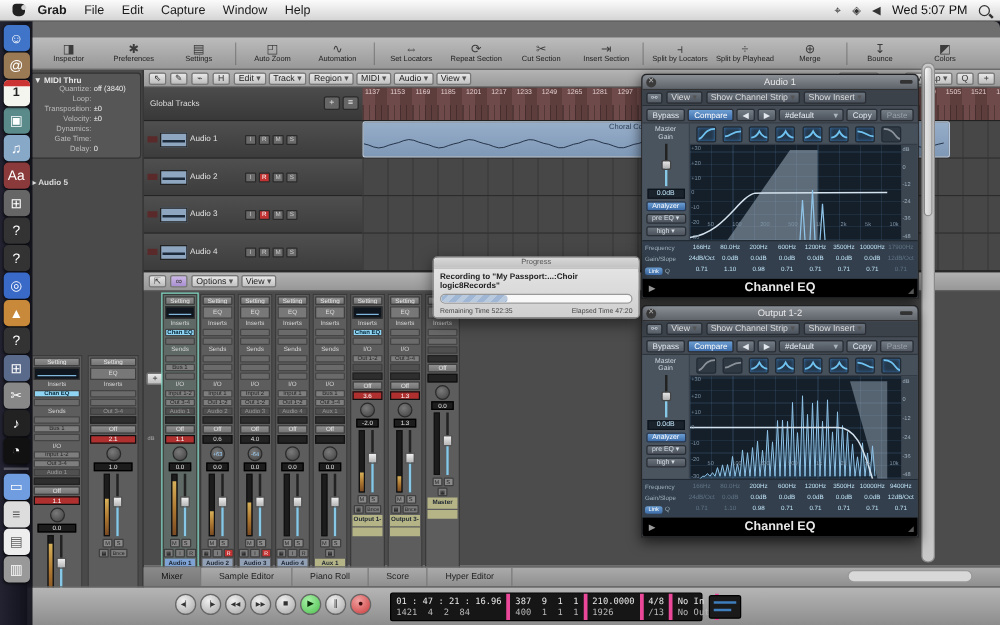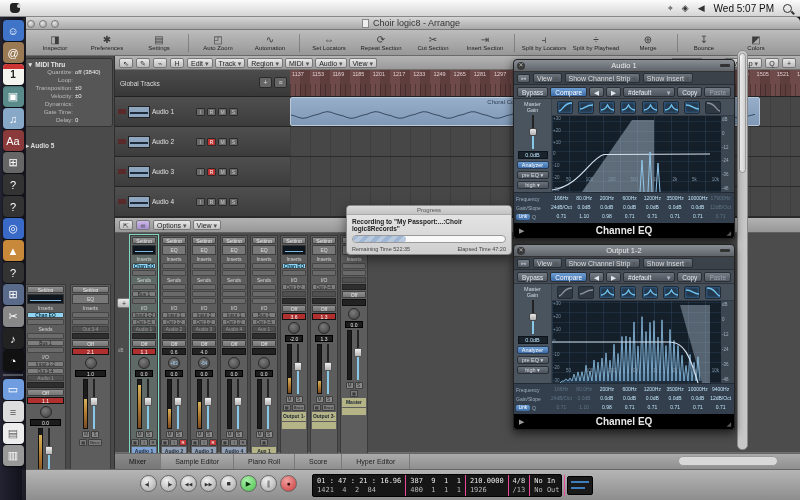--- a/index.html
+++ b/index.html
@@ -137,21 +137,21 @@
   .tab.active { background:linear-gradient(#8a8a8a,#777); color:#111; }
   #hscroll { position:absolute; right:22px; top:439px; width:100px; height:10px; background:#d8d8d8; border-radius:5px; border:1px solid #999; }
   
   #transport { position:absolute; left:0; top:452px; width:778px; height:31px; background:linear-gradient(#b5b5b5,#8d8d8d); border-top:1px solid #666; }
   #tbtns { position:absolute; left:118px; top:5px; display:flex; gap:3px; }
   .tpb { width:17px; height:17px; border-radius:50%; background:radial-gradient(circle at 38% 30%, #efefef,#a5a5a5); border:1px solid #666;
     font-size:7px; line-height:16px; text-align:center; color:#333; }
   .tpb.play { background:radial-gradient(circle at 38% 30%, #a8f0a8,#4cc04c); color:#0a300a; }
   .tpb.rec { background:radial-gradient(circle at 38% 30%, #f0a0a0,#cc3a3a); color:#3a0a0a; }
   #lcd { position:absolute; left:290px; top:4px; width:250px; height:23px; background:#161616; border:1px solid #000; border-radius:2px; display:flex; }
-  .lcdcol { border-right:1px solid #ec4899; padding:2px 4px; display:flex; flex-direction:column; justify-content:space-between; }
+  .lcdcol { border-right:3px solid #ec4899; padding:2px 4px; display:flex; flex-direction:column; justify-content:space-between; }
   .lcdcol .t { font-size:7px; color:#e8e8e8; font-family:"DejaVu Sans Mono", monospace; white-space:pre; }
   .lcdcol .b { font-size:7px; color:#b8b8b8; font-family:"DejaVu Sans Mono", monospace; white-space:pre; }
   #cpubox { position:absolute; left:545px; top:6px; width:26px; height:19px; background:#1a1a1a; border:1px solid #000; border-radius:2px; }
   #cpubox i { display:block; height:2px; background:#3f7ebd; margin:4px 3px 0; }
   
   .eqwin { position:absolute; width:222px; background:#555f6a; border:1px solid #222; border-radius:4px 4px 0 0; box-shadow:0 3px 10px rgba(0,0,0,.65); z-index:40; }
   .eqtitle { height:12px; background:linear-gradient(#8a8f96,#5f646b); border-radius:4px 4px 0 0; border-bottom:1px solid #333;
     display:flex; align-items:center; font-size:7.5px; color:#e8e8e8; position:relative; justify-content:center; }
   .eqtitle .cls { position:absolute; left:3px; width:8px; height:8px; border-radius:50%; background:#3a3a3a; color:#bbb; font-size:6px; line-height:7px; text-align:center; }
   .eqtitle .mini { position:absolute; right:4px; width:10px; height:3px; background:#333; border-radius:1px; }
@@ -207,20 +207,28 @@
   #progress .pmsg { font-size:6.5px; font-weight:bold; color:#222; padding:3px 5px 2px; }
   #pbar { margin:1px 5px; height:8px; background:#f8f8f8; border:1px solid #999; border-radius:4px; overflow:hidden; }
   #pbar i { display:block; height:100%; background:repeating-linear-gradient(135deg,#9fb6d4 0 4px,#b9c9de 4px 8px); border-radius:4px; }
   #plabels { display:flex; justify-content:space-between; font-size:5.5px; color:#444; padding:2px 5px; }
 </style>
 </head>
 <body>
 
 <div id="menubar">
   <span class="apple-shape"></span>
+  <div id="menus">
+      <span>Grab</span>
+      <span>File</span>
+      <span>Edit</span>
+      <span>Capture</span>
+      <span>Window</span>
+      <span>Help</span>
+    </div>
   <div id="mb-right">
     <span class="glyph">⌖</span>
     <span class="glyph">◈</span>
     <span class="glyph">◀</span>
     <span id="clock">Wed 5:07 PM</span>
     <span class="loupe"></span>
   </div>
 </div>
 
 <div id="dock">
@@ -241,29 +249,20 @@
     <div class="dock-icon" style="background: rgb(34, 34, 34);">♪</div>
     <div class="dock-icon" style="background: rgb(17, 17, 17);">◔</div>
     <div class="dock-sep"></div>
     <div class="dock-icon" style="background: rgb(111, 157, 223);">▭</div>
     <div class="dock-icon" style="background: rgb(221, 221, 221); color: rgb(85, 85, 85);">≡</div>
     <div class="dock-icon" style="background: rgb(238, 238, 238); color: rgb(102, 102, 102);">▤</div>
     <div class="dock-icon" style="background: rgb(153, 153, 153);">▥</div>
   </div>
 
 <div id="win">
-  <div id="titlebar">
-    <div id="lights">
-        <i></i>
-        <i></i>
-        <i></i>
-      </div>
-    <span class="doc-ico"></span>
-    <span>Choir logic8 - Arrange</span>
-  </div>
 
   <div id="toolbar">
       <div class="tb-group">
         <div class="tb-btn">
           <span class="ic">◨</span>
           <span class="lb">Inspector</span>
         </div>
         <div class="tb-btn">
           <span class="ic">✱</span>
           <span class="lb">Preferences</span>

